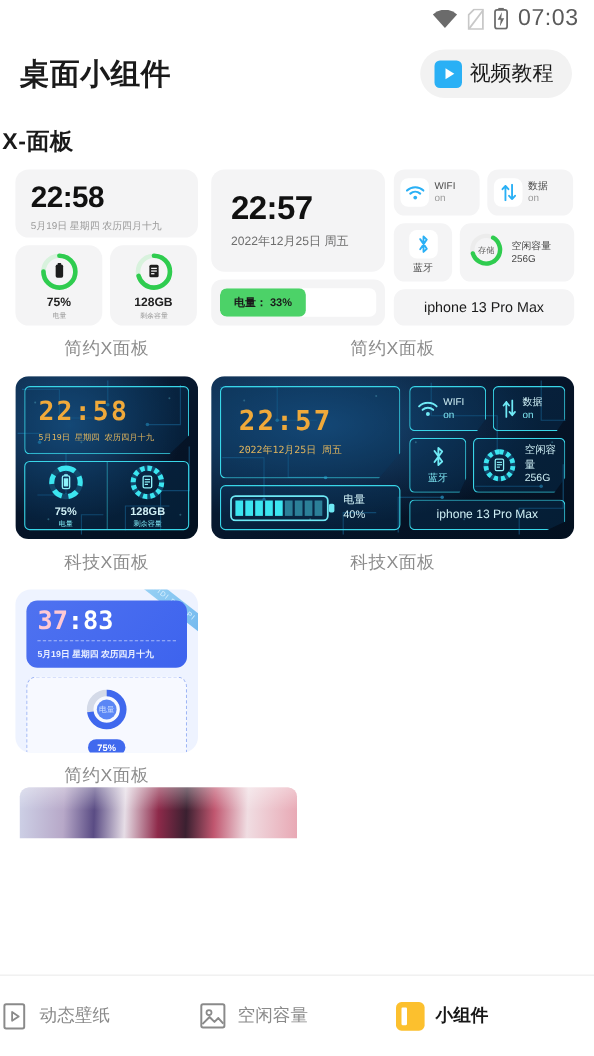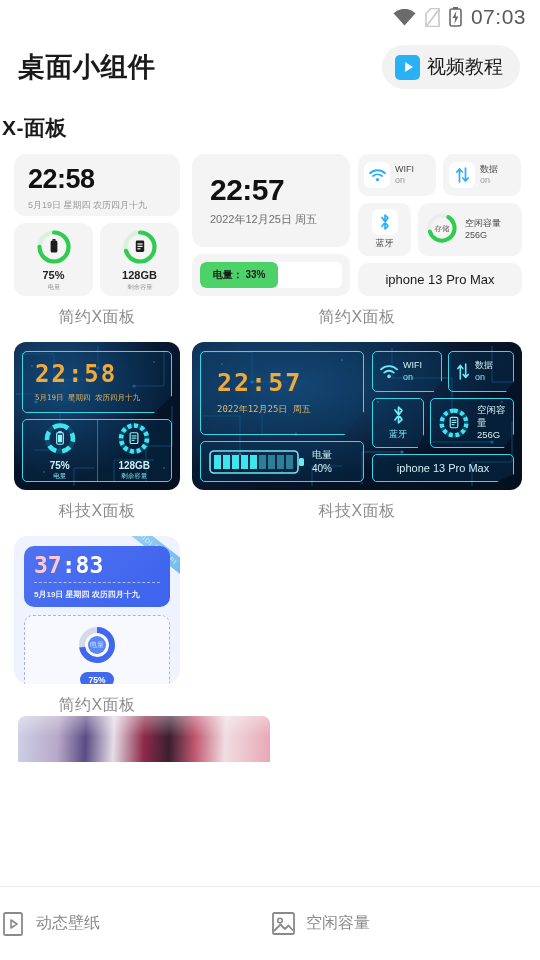--- a/index.html
+++ b/index.html
@@ -555,13 +555,23 @@
   <div class="nav-item">
     <span class="nav-ico">
       <svg width="25" height="25" viewBox="0 0 25 25">
         <rect x="2" y="2" width="21" height="21" rx="1.6" fill="none" stroke="#8a8a8a" stroke-width="1.8"></rect>
         <circle cx="9" cy="9.5" r="2.3" fill="none" stroke="#8a8a8a" stroke-width="1.6"></circle>
         <path d="M3 20 L9.5 13.5 L14 18 L17.5 14.5 L22 19.5" fill="none" stroke="#8a8a8a" stroke-width="1.8" stroke-linejoin="round"></path>
       </svg>
     </span>
     <span class="nav-lbl">空闲容量</span>
   </div>
+  <div class="nav-item active">
+    <span class="nav-widget-ico">
+      <span class="nvw-l"></span>
+      <span class="nvw-r">
+          <span></span>
+          <span></span>
+        </span>
+    </span>
+    <span class="nav-lbl">小组件</span>
+  </div>
 </div>
 
 </body></html>

